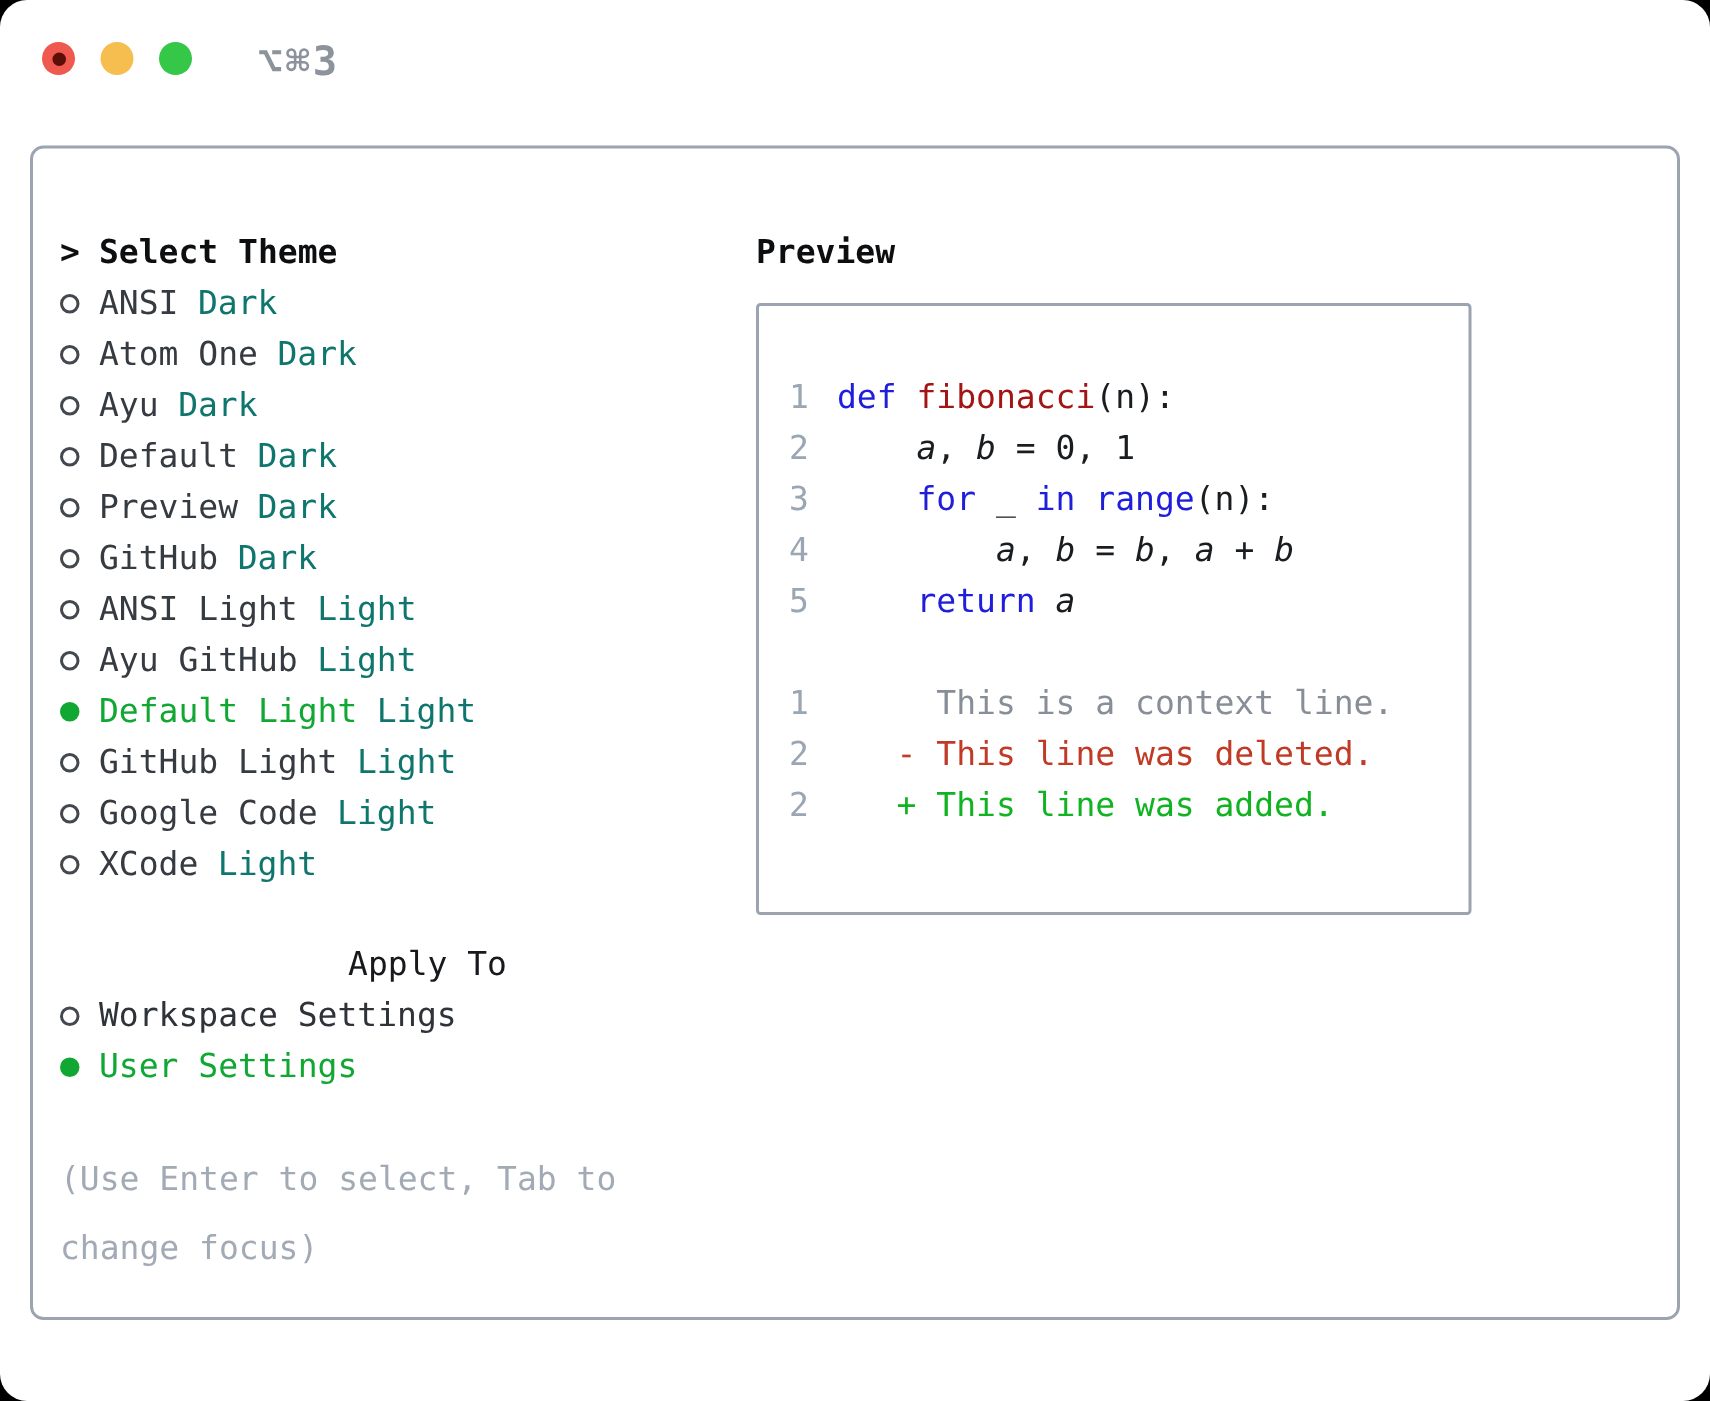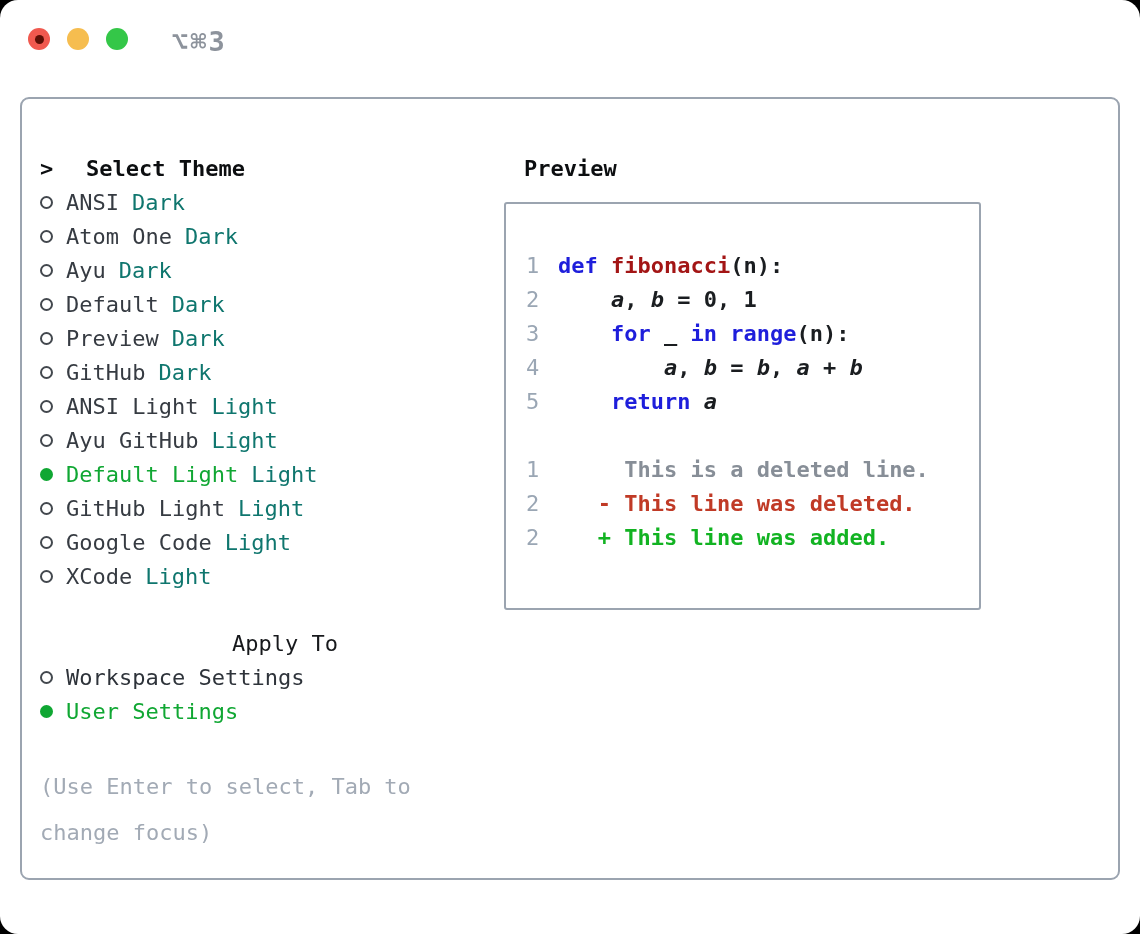--- a/index.html
+++ b/index.html
@@ -31,21 +31,21 @@
     display: flex;
     background: #fff;
     font-size: 22px;
   }
   .left-col { width: 464px; flex: none; }
   .right-col { flex: 1; padding-right: 28px; }
 
   .row { display: flex; align-items: center; height: 34px; }
   .bullet-col { width: 26px; flex: none; display: flex; align-items: center; }
   .prefix { color: #0c0e10; font-weight: bold; }
-  .section-header { color: #0c0e10; font-weight: bold; margin-left: 20px; }
+  .section-header { color: #0c0e10; font-weight: bold; }
   .plain-header { color: #17191c; }
 
   .circle { width: 13px; height: 13px; border-radius: 50%; border: 2px solid #43484e; display: inline-block; }
   .selected .circle { background: #10a733; border-color: #10a733; }
 
   .theme-name { color: #363b42; white-space: pre; }
   .selected .theme-name { color: #10a733; }
   .theme-variant { color: #0f766e; margin-left: 13px; white-space: pre; }
 
   .apply-section { margin-top: 33px; }
@@ -58,21 +58,21 @@
   
   .preview-header-row { height: 34px; display: flex; align-items: center; }
   .preview-box {
     margin-top: 17px; width: 477px; height: 408px;
     border: 2px solid #9ba4b0; border-radius: 3px;
     padding: 44px 18px 0 20px;
     overflow: hidden;
   }
   .pline { display: flex; height: 34px; align-items: center; }
   .lnum { width: 14px; flex: none; margin-right: 18px; color: #9aa6b4; text-align: left; }
-  .ctext { white-space: pre; font-weight: bold; }
+  .ctext { white-space: pre; }
   .seg-plain    { color: #1a1d20; }
   .seg-keyword  { color: #1e1edb; }
   .seg-function { color: #a31515; }
   .seg-variable { color: #1a1d20; font-style: italic; }
   .seg-context  { color: #878e97; }
   .seg-deleted  { color: #c03a26; }
   .seg-added    { color: #12b322; text-align: right; }
 </style>
 </head>
 <body>
@@ -232,21 +232,21 @@
           <div class="pline">
             <span class="lnum">5</span>
             <span class="ctext"><span class="seg-plain">    </span><span class="seg-keyword">return</span><span class="seg-plain"> </span><span class="seg-variable">a</span></span>
           </div>
           <div class="pline">
             <span class="lnum"></span>
             <span class="ctext"></span>
           </div>
           <div class="pline">
             <span class="lnum">1</span>
-            <span class="ctext"><span class="seg-context">     This is a deleted line.</span></span>
+            <span class="ctext"><span class="seg-context">     This is a context line.</span></span>
           </div>
           <div class="pline">
             <span class="lnum">2</span>
             <span class="ctext"><span class="seg-deleted">   - This line was deleted.</span></span>
           </div>
           <div class="pline">
             <span class="lnum">2</span>
             <span class="ctext"><span class="seg-added">   + This line was added.</span></span>
           </div>
         </div>

